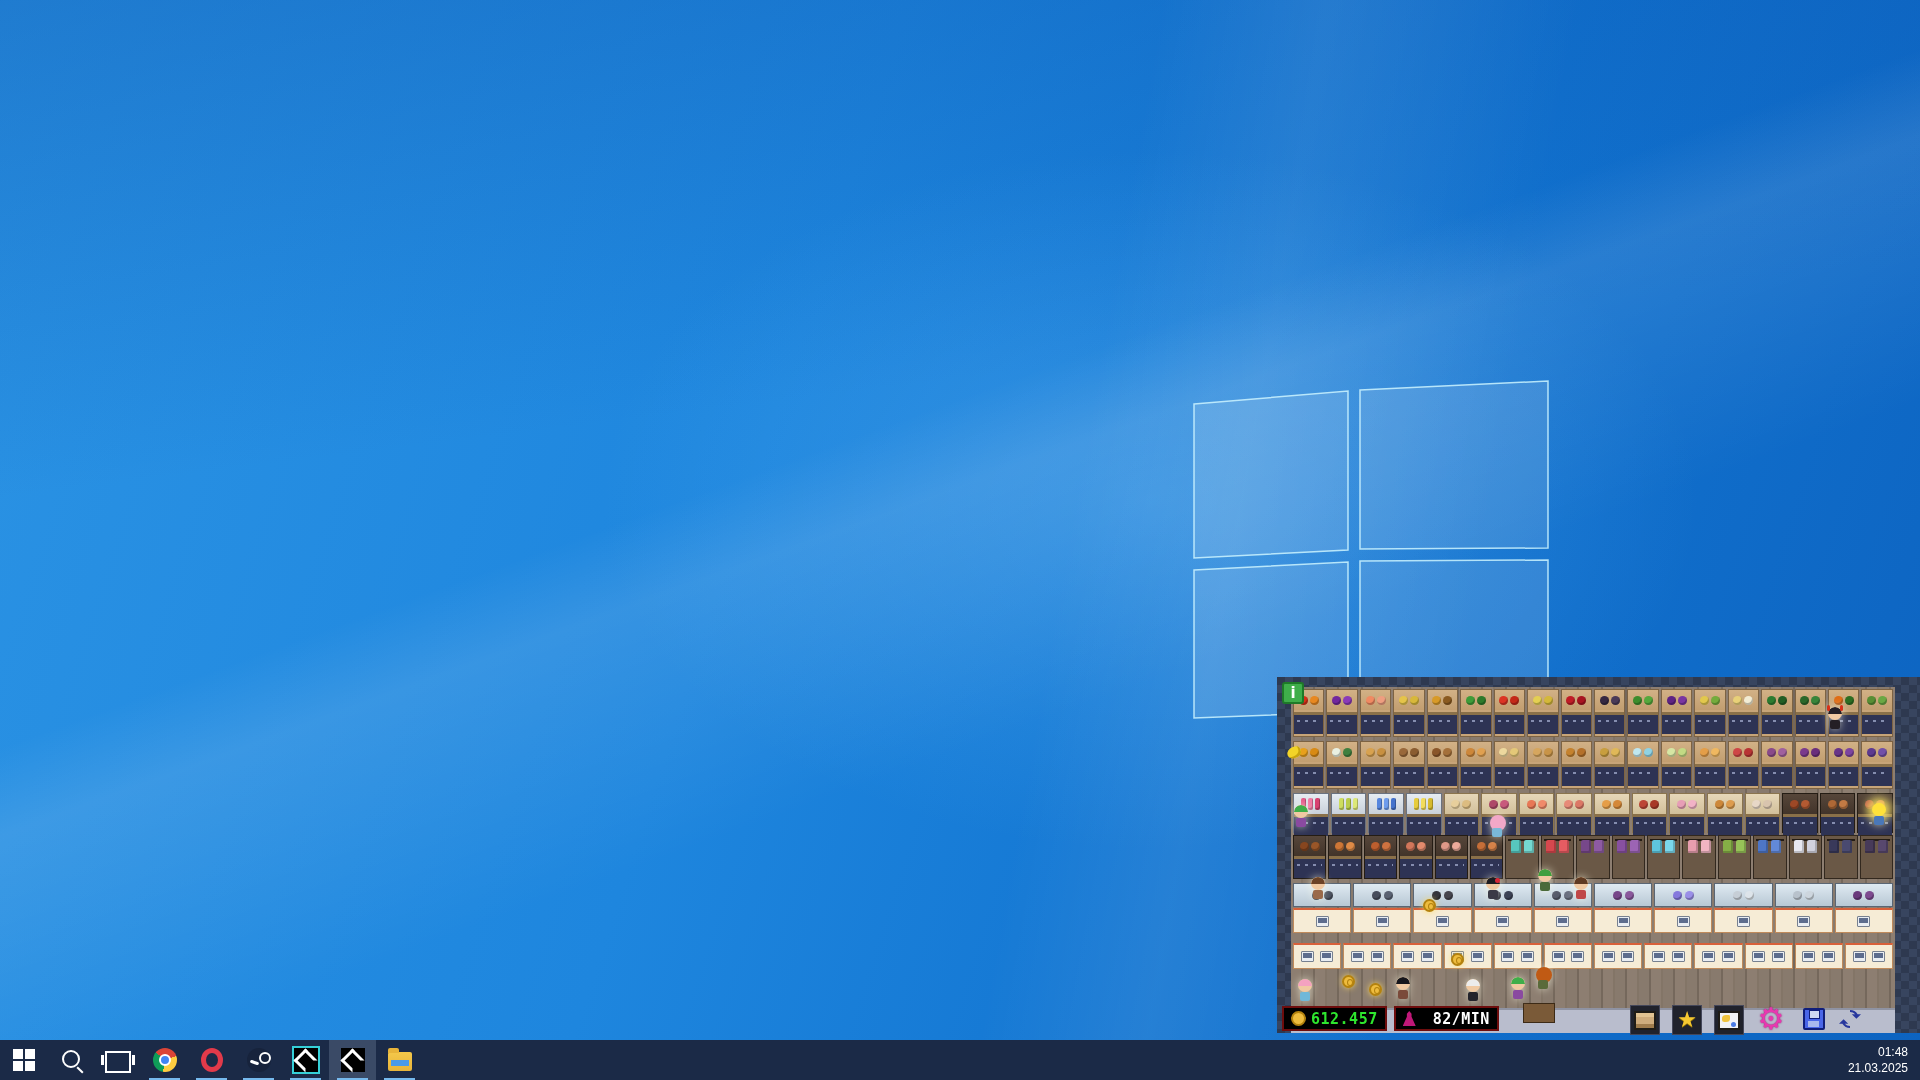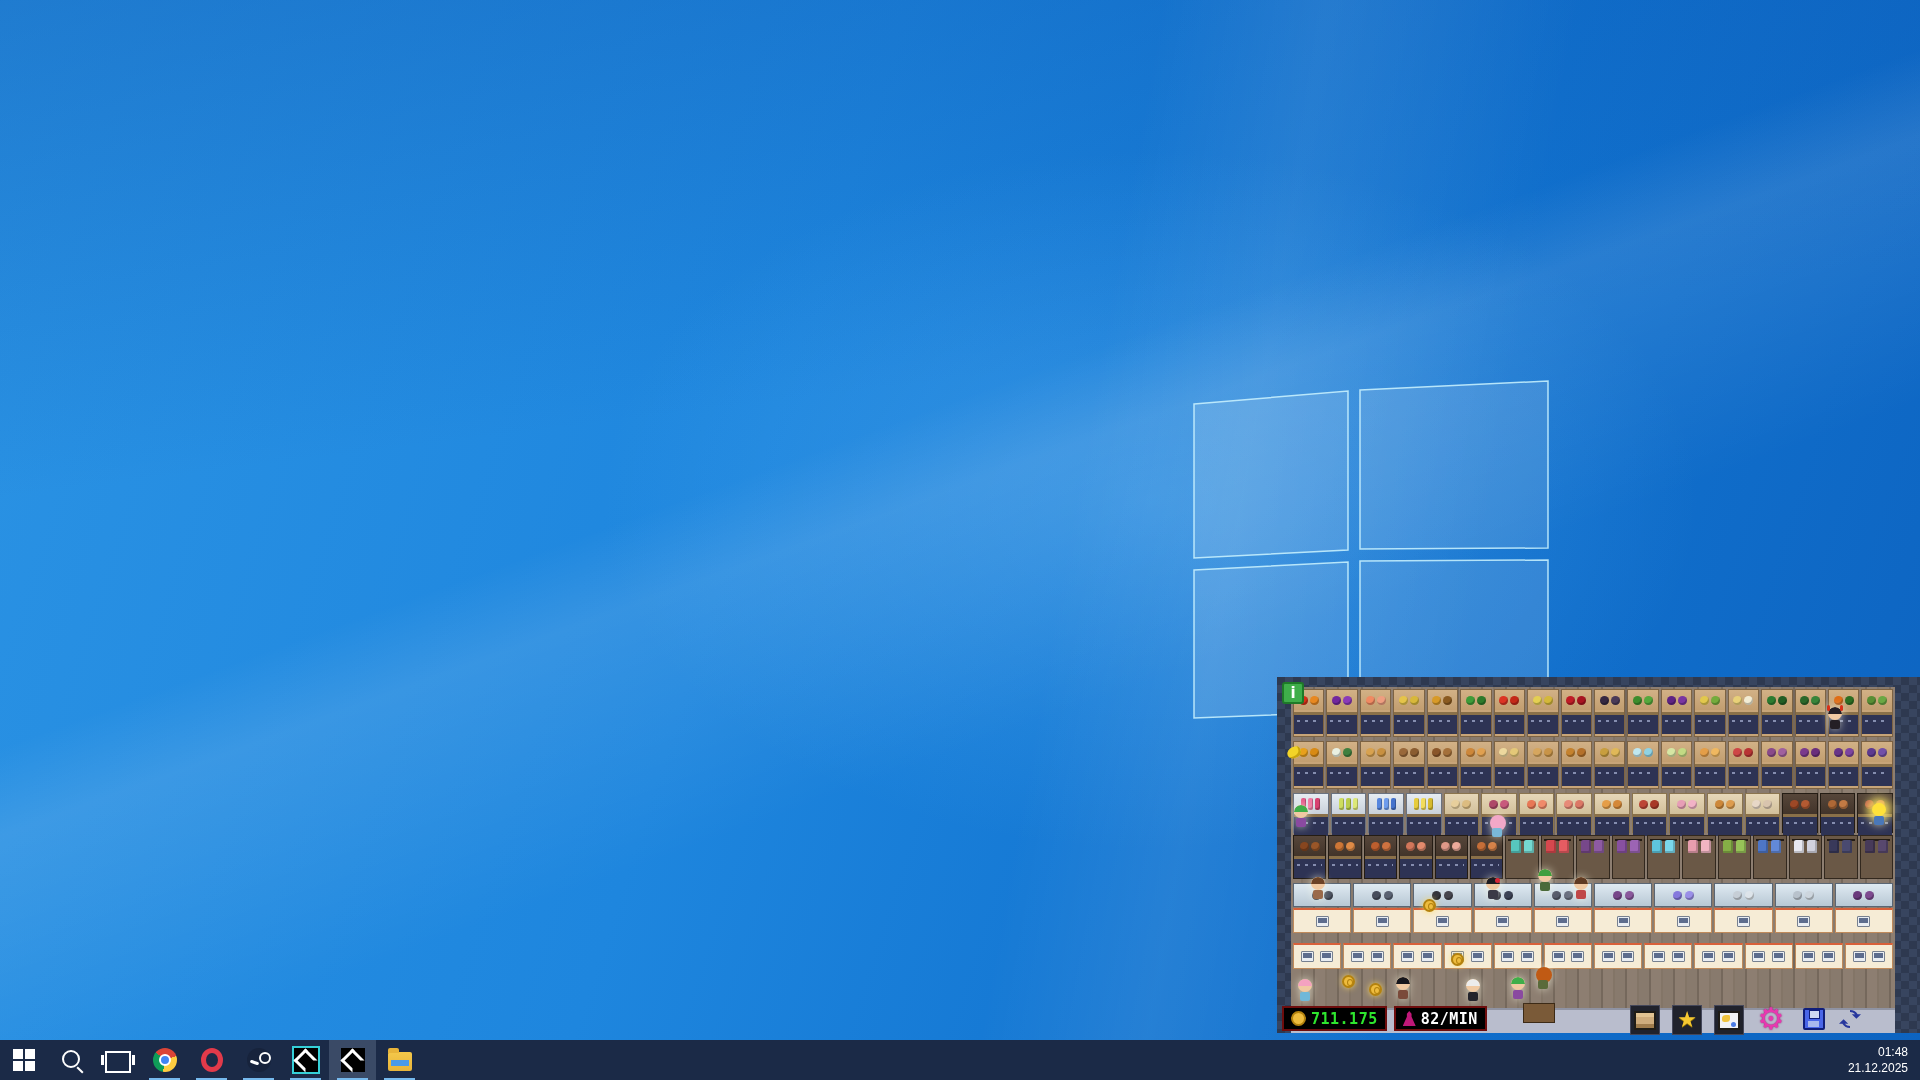--- a/index.html
+++ b/index.html
@@ -82,21 +82,21 @@
   .char.balloon .head::before{display:none;}
   .flower{position:absolute;left:10px;top:1px;width:5px;height:5px;border-radius:50%;background:#d82838;z-index:2;}
   .coin{position:absolute;width:13px;height:13px;border-radius:50%;background:#eebc3e;border:2px solid #b4820e;box-sizing:border-box;box-shadow:0 0 6px rgba(255,220,100,.9);}
   .coin::after{content:"";position:absolute;left:3px;top:2px;width:4px;height:5px;border-radius:50%;border:1px solid #b4820e;}
   
   .hud{position:absolute;top:329px;left:5px;display:flex;gap:7px;z-index:5;}
   .hud-box{height:25px;background:#000;border:2px solid #6e0d0d;display:flex;align-items:center;gap:5px;padding:0 7px;box-sizing:border-box;}
   .hud-coin{width:15px;height:15px;border-radius:50%;background:#eebc3e;border:2px solid #b4820e;box-sizing:border-box;}
   .hud-person{width:13px;height:15px;background:#c01878;clip-path:polygon(50% 0,68% 18%,68% 38%,100% 100%,0 100%,32% 38%,32% 18%);}
   .hud-money{color:#2ee62e;font:bold 15px "DejaVu Sans Mono",monospace;letter-spacing:.5px;}
-  .hud-rate{color:#fff;font:bold 15px "DejaVu Sans Mono",monospace;letter-spacing:.5px;}
+  .hud-rate{color:#fff;font:bold 15px "DejaVu Sans Mono",monospace;letter-spacing:.5px;margin-left:12px;}
   
   .gbtn{position:absolute;width:28px;height:28px;top:328px;display:flex;align-items:center;justify-content:center;cursor:pointer;z-index:6;}
   .gbtn.tile{background:#20222c;border:1px solid #44475a;}
   .g-crate{width:18px;height:15px;background:#cfac7c;border:2px solid #201c16;box-shadow:inset 0 -4px 0 #a07c4c,inset 0 4px 0 #e2c392;}
   .g-star{color:#f5c832;font-size:22px;line-height:22px;text-shadow:0 1px 0 #8a6a00;}
   .g-map{width:18px;height:15px;background:#f2f2f2;border:2px solid #201c16;position:relative;}
   .g-map::before{content:"";position:absolute;left:2px;top:2px;width:8px;height:7px;background:#f0c23a;border-radius:50% 20% 50% 30%;}
   .g-map::after{content:"";position:absolute;right:2px;bottom:1px;width:5px;height:5px;background:#4a7ae0;border-radius:50%;}
   .g-gear{color:#e838b0;font-size:30px;line-height:28px;text-shadow:0 0 2px #8a1468;}
   .g-floppy{width:22px;height:22px;background:#4a66e8;border:2px solid #101e7a;border-radius:2px;position:relative;box-sizing:border-box;}
@@ -797,21 +797,21 @@
         <div class="coin" style="left: 160px; top: 266px;"></div>
         <div class="coin" style="left: 78px; top: 296px;"></div>
         <div class="coin" style="left: 51px; top: 288px;"></div>
       </div>
   </div>
   <div class="info-btn">i</div>
   <div class="glove"></div>
   <div class="hud">
     <div class="hud-box">
       <div class="hud-coin"></div>
-      <span class="hud-money">711.175</span>
+      <span class="hud-money">612.457</span>
     </div>
     <div class="hud-box">
       <div class="hud-person"></div>
       <span class="hud-rate">82/MIN</span>
     </div>
   </div>
 
 <div id="gbtns-host">
       <div class="gbtn tile" style="left: 353px;">
         <div class="g-crate"></div>
@@ -868,15 +868,15 @@
       </div>
       <div class="tb-btn active running">
         <div class="tbi ic-gm"></div>
       </div>
       <div class="tb-btn running">
         <div class="tbi ic-folder"></div>
       </div>
     </div>
   <div class="tb-clock">
     <div>01:48</div>
-    <div>21.12.2025</div>
+    <div>21.03.2025</div>
   </div>
 </div>
 
 </body></html>

